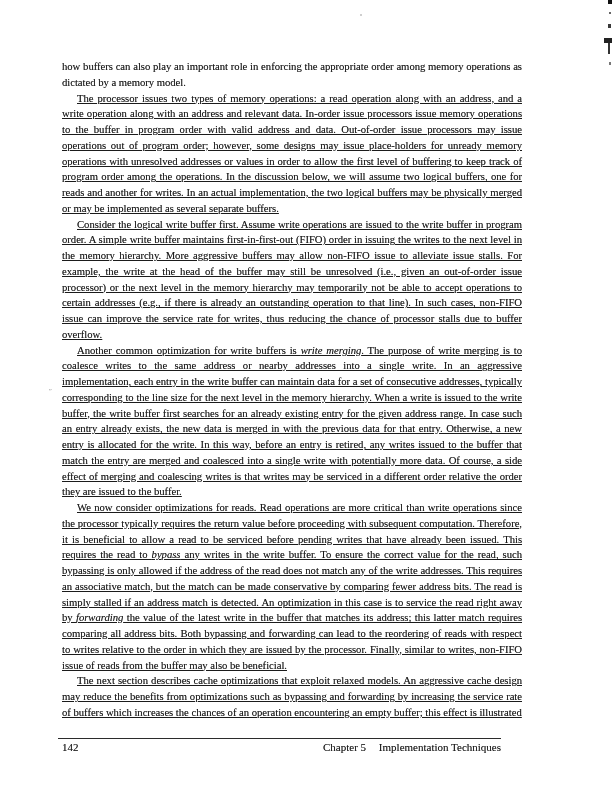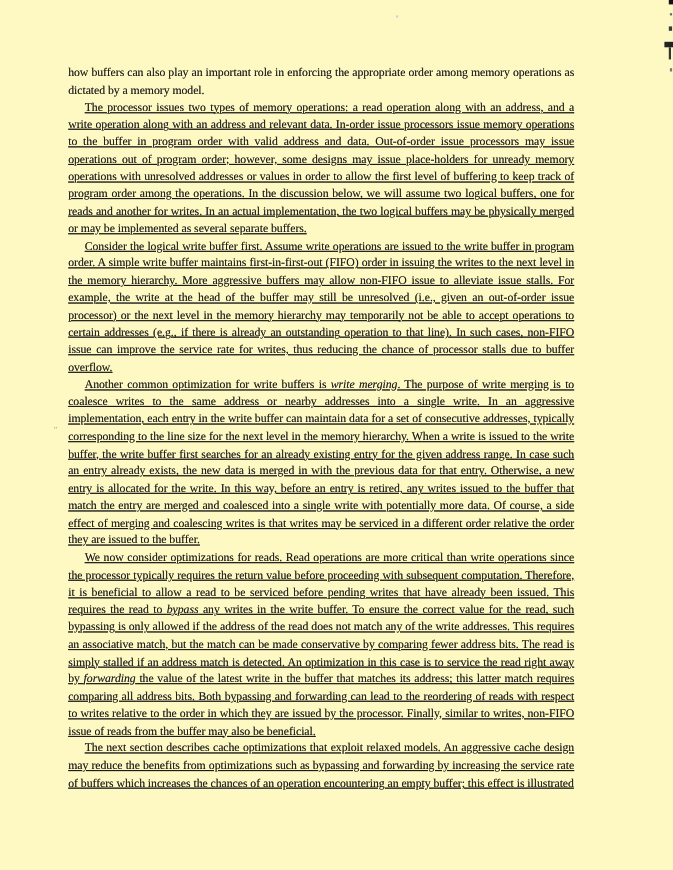--- a/index.html
+++ b/index.html
@@ -1,21 +1,21 @@
 <!DOCTYPE html>
 <html><head>
 <meta charset="utf-8">
 <style>
   html, body { margin: 0; padding: 0; background: #e8e8e8; }
   .page {
     position: relative;
     width: 612px;
     height: 791px;
     margin: 0 auto;
-    background: #fef9c3;
+    background: #ffffff;
     overflow: hidden;
     font-family: "Liberation Serif", serif;
     color: #1b1b1b;
   }
   .body-text {
     position: absolute;
     left: 62px;
     top: 59px;
     width: 460px;
     text-align: justify;
@@ -70,20 +70,30 @@
 
   <main class="body-text">
     <p><span>how buffers can also play an important role in enforcing the appropriate order among memory operations as dictated by a memory model.</span></p>
     <p class="ind"><span>The processor issues two types of memory operations: a read operation along with an address, and a write operation along with an address and relevant data. In-order issue processors issue memory operations to the buffer in program order with valid address and data. Out-of-order issue processors may issue operations out of program order; however, some designs may issue place-holders for unready memory operations with unresolved addresses or values in order to allow the first level of buffering to keep track of program order among the operations. In the discussion below, we will assume two logical buffers, one for reads and another for writes. In an actual implementation, the two logical buffers may be physically merged or may be implemented as several separate buffers.</span></p>
     <p class="ind"><span>Consider the logical write buffer first. Assume write operations are issued to the write buffer in program order. A simple write buffer maintains first-in-first-out (FIFO) order in issuing the writes to the next level in the memory hierarchy. More aggressive buffers may allow non-FIFO issue to alleviate issue stalls. For example, the write at the head of the buffer may still be unresolved (i.e., given an out-of-order issue processor) or the next level in the memory hierarchy may temporarily not be able to accept operations to certain addresses (e.g., if there is already an outstanding operation to that line). In such cases, non-FIFO issue can improve the service rate for writes, thus reducing the chance of processor stalls due to buffer overflow.</span></p>
     <p class="ind"><span>Another common optimization for write buffers is </span><span style="font-style: italic;">write merging</span><span>. The purpose of write merging is to coalesce writes to the same address or nearby addresses into a single write. In an aggressive implementation, each entry in the write buffer can maintain data for a set of consecutive addresses, typically corresponding to the line size for the next level in the memory hierarchy. When a write is issued to the write buffer, the write buffer first searches for an already existing entry for the given address range. In case such an entry already exists, the new data is merged in with the previous data for that entry. Otherwise, a new entry is allocated for the write. In this way, before an entry is retired, any writes issued to the buffer that match the entry are merged and coalesced into a single write with potentially more data. Of course, a side effect of merging and coalescing writes is that writes may be serviced in a different order relative the order they are issued to the buffer.</span></p>
     <p class="ind"><span>We now consider optimizations for reads. Read operations are more critical than write operations since the processor typically requires the return value before proceeding with subsequent computation. Therefore, it is beneficial to allow a read to be serviced before pending writes that have already been issued. This requires the read to </span><span style="font-style: italic;">bypass</span><span> any writes in the write buffer. To ensure the correct value for the read, such bypassing is only allowed if the address of the read does not match any of the write addresses. This requires an associative match, but the match can be made conservative by comparing fewer address bits. The read is simply stalled if an address match is detected. An optimization in this case is to service the read right away by </span><span style="font-style: italic;">forwarding</span><span> the value of the latest write in the buffer that matches its address; this latter match requires comparing all address bits. Both bypassing and forwarding can lead to the reordering of reads with respect to writes relative to the order in which they are issued by the processor. Finally, similar to writes, non-FIFO issue of reads from the buffer may also be beneficial.</span></p>
     <p class="ind"><span>The next section describes cache optimizations that exploit relaxed models. An aggressive cache design may reduce the benefits from optimizations such as bypassing and forwarding by increasing the service rate of buffers which increases the chances of an operation encountering an empty buffer; this effect is illustrated</span></p>
   </main>
 
+  <footer class="footer">
+    <hr class="footer-rule">
+    <div class="footer-row">
+      <span class="footer-left">142</span>
+      <span class="footer-right">
+        <span>Chapter 5</span>
+        <span>Implementation Techniques</span>
+      </span>
+    </div>
+  </footer>
 
   <span class="margin-mark">″</span>
 
   <div class="artifact a1"></div>
   <div class="artifact a2"></div>
   <div class="artifact a3"></div>
   <div class="artifact a4"></div>
   <div class="artifact a5"></div>
   <div class="artifact a6"></div>
   <div class="artifact a7"></div>

